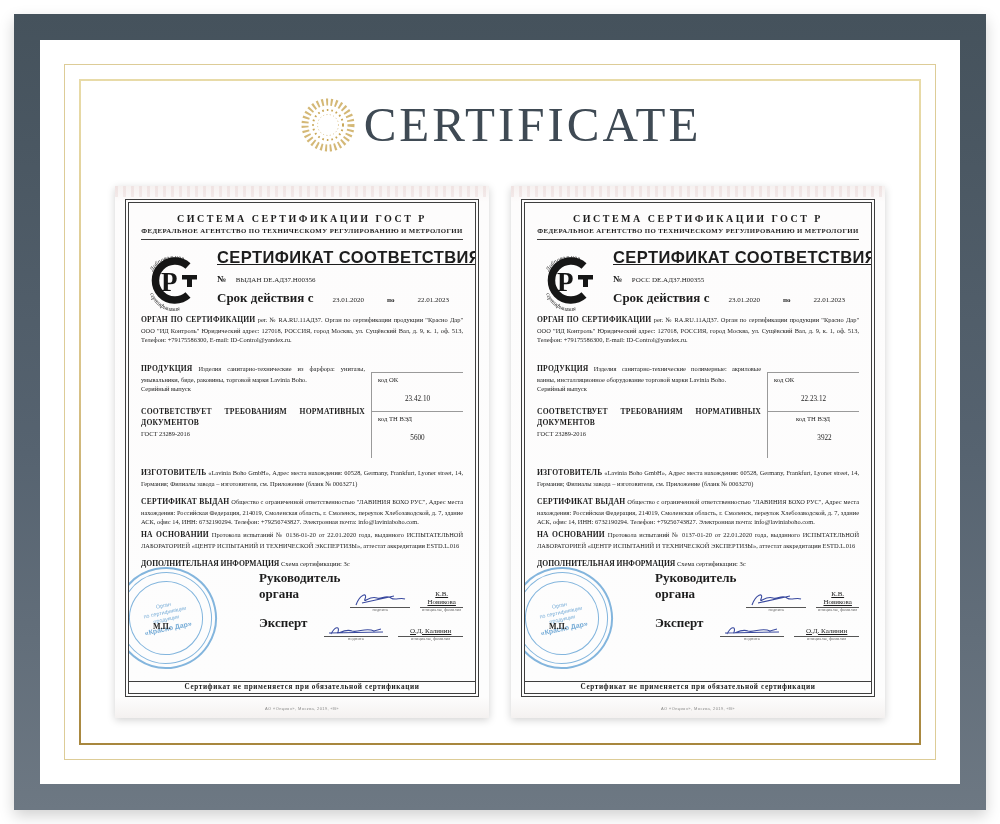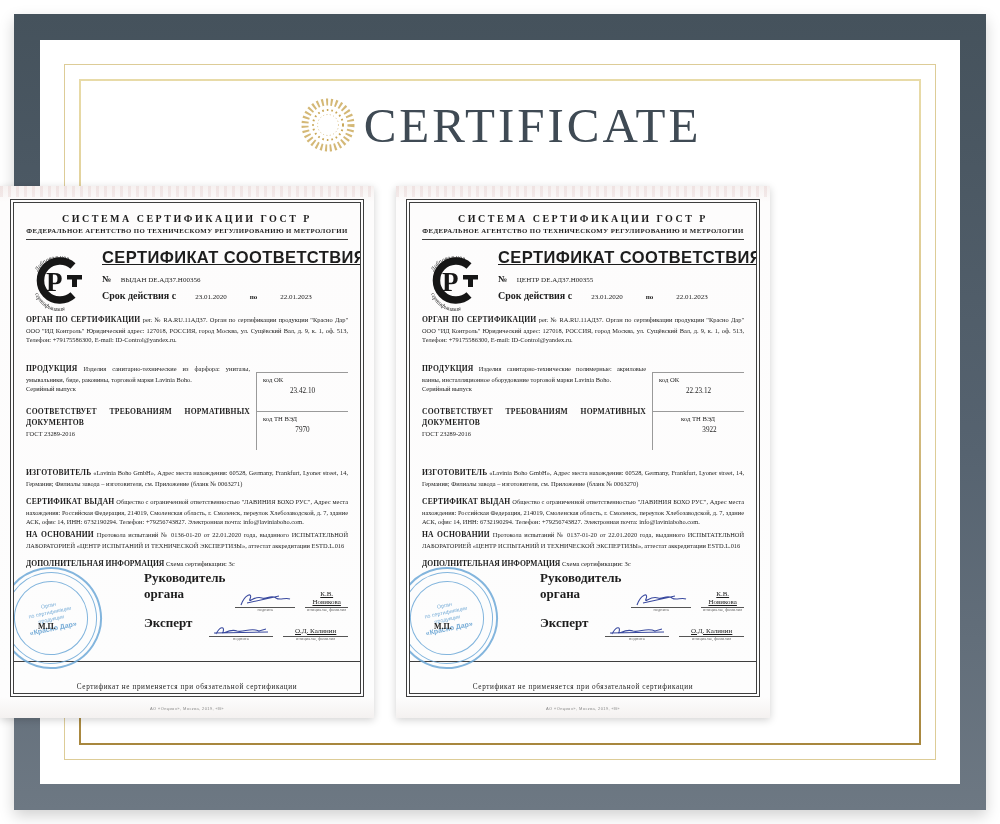--- a/index.html
+++ b/index.html
@@ -8,51 +8,51 @@
 
   
   .frame { position:absolute; inset:14px; background:linear-gradient(180deg,#45525c 0%,#566370 55%,#6d7883 100%); box-shadow:0 6px 14px rgba(0,0,0,.18); }
   .frame-inner { position:absolute; inset:26px; background:#ffffff; }
 
   
   .gold-outer { position:absolute; inset:64px; border:1.5px solid #ddcc97; pointer-events:none; }
   .gold-inner { position:absolute; inset:79px; border:2.5px solid; border-image:linear-gradient(180deg,#ead local,#e8dba8 0%,#d9c389 45%,#a8873e 100%) 1; border-image:linear-gradient(180deg,#e8dba8 0%,#d9c389 45%,#a8873e 100%) 1; pointer-events:none; }
 
   
-  .header { position:absolute; top:96px; left:0; right:0; display:flex; align-items:center; justify-content:center; gap:7px; }
+  .header { position:absolute; top:96px; left:0; right:0; display:flex; justify-content:center; gap:7px; }
   .header h1 { font-family:"Liberation Serif", serif; font-weight:400; font-size:49px; letter-spacing:3px; color:#3f4a54; }
 
   
-  .certs { position:absolute; top:186px; left:0; right:0; display:flex; gap:22px; }
+  .certs { position:absolute; top:186px; left:0; right:0; display:flex; justify-content:center; gap:22px; }
   .cert { position:relative; width:374px; height:532px; background:linear-gradient(180deg,#f6f1f0 0%,#fdfcfc 3%,#fdfdfd 96%,#f4f1f0 100%); box-shadow:0 2px 8px rgba(0,0,0,.18); font-family:"Liberation Serif", serif; color:#1d1d1d; }
   .cert::before { content:""; position:absolute; top:0; left:0; right:0; height:11px;
       background:repeating-linear-gradient(90deg, rgba(196,140,140,.14) 0 3px, rgba(255,255,255,0) 3px 8px); }
   .cert-frame { position:absolute; inset:13px 10px 21px 10px; border:1.5px solid #3e3e3e; padding:2px; }
   .cert-frame-inner { position:relative; width:100%; height:100%; border:1px solid #3e3e3e; padding:8px 12px 18px 12px; overflow:hidden; }
 
   .t-system { text-align:center; font-weight:bold; font-size:10px; letter-spacing:2.5px; margin-top:2px; }
   .t-agency { text-align:center; font-weight:bold; font-size:6.8px; letter-spacing:.4px; padding:3px 0 5px; border-bottom:1.2px solid #3e3e3e; margin-bottom:7px; }
 
   .head-row { display:flex; align-items:flex-start; gap:8px; margin-bottom:4px; }
   .rst { flex:0 0 64px; margin-top:2px; }
   .head-main { flex:1; }
   .t-certtitle { font-family:"Liberation Sans", sans-serif; font-weight:bold; font-size:16.5px; letter-spacing:.4px; white-space:nowrap; margin:1px 4px 7px;text-decoration:underline; }
   .reg-line { font-size:7px; margin:0 0 6px 4px; }
   .reg-line .no { font-weight:bold; font-size:9px; margin-right:8px; }
   .validity-line { font-size:7px; margin-left:4px; }
-  .validity-line b { font-size:10px; }
+  .validity-line b { font-size:13px; }
   .validity-line .dt { display:inline-block; width:66px; text-align:center; }
   .validity-line .po { font-weight:bold; margin:0 4px; }
   .blank-no { text-align:right; font-family:"DejaVu Sans Mono", monospace; font-weight:bold; font-size:11.5px; letter-spacing:1px; color:#c2392c; margin:3px 6px 2px 0; }
 
   .sec { font-size:6.4px; line-height:1.42; margin-bottom:9px; text-align:justify; }
   .sec .lbl { font-weight:bold; font-size:7.6px; letter-spacing:.2px; }
   .with-box { position:relative; padding-right:98px; min-height:34px; }
   .code-box { position:absolute; right:0; top:8px; width:92px; border-left:1px solid #9a9a9a; border-top:1px solid #9a9a9a; padding:2px 6px 14px; font-size:6.6px; }
-  .code-box .cval { display:block; text-align:center; margin-top:2px; font-size:7.2px; }
+  .code-box .cval { display:block; text-align:center; margin-top:10px; font-size:7.2px; }
   .tall { min-height:52px; }
   .serial { display:block; }
 
   .addinfo { margin:4px 0 2px; font-size:6.6px; }
   .addinfo .lbl { font-weight:bold; font-size:7.6px; }
 
   .sig-block { position:relative; margin-left:118px; margin-top:2px; }
   .sig-row { display:flex; align-items:flex-end; gap:10px; margin-bottom:7px; }
   .sig-label { width:88px; font-weight:bold; font-size:13px; padding-bottom:6px; }
   .sig-line, .name-line { width:104px; border-bottom:.8px solid #555; position:relative; text-align:center; }
@@ -61,21 +61,21 @@
   .sub { position:absolute; left:0; right:0; top:100%; font-size:4.2px; color:#666; text-align:center; letter-spacing:.2px; }
 
   .stamp { position:absolute; left:-14px; bottom:24px; width:102px; height:102px; z-index:1; transform:rotate(-12deg); opacity:.85; }
   .stamp .ring1 { position:absolute; inset:0; border:2.5px solid #6ea9d8; border-radius:50%; }
   .stamp .ring2 { position:absolute; inset:5px; border:1.2px solid #6ea9d8; border-radius:50%; }
   .stamp .ring3 { position:absolute; inset:14px; border:1.2px solid #6ea9d8; border-radius:50%; }
   .stamp .stx { position:absolute; inset:18px; display:flex; flex-direction:column; justify-content:center; align-items:center; color:#5d9dd0; font-size:5.4px; line-height:1.3; text-align:center; font-family:"Liberation Sans", sans-serif; }
   .stamp .stx .big { font-size:7px; font-weight:bold; margin-top:1px; }
   .mp { position:absolute; left:24px; bottom:62px; z-index:2; font-weight:bold; font-size:8px; color:#222;margin-top:48px; }
 
-  .footer-strip { position:absolute; left:0; right:0; bottom:0; border-top:1px solid #3e3e3e; text-align:center; font-weight:normal; font-size:7.2px; letter-spacing:.6px; padding:21px 0 2px; background:transparent; }
+  .footer-strip { position:absolute; left:0; right:0; bottom:0; border-top:1px solid #3e3e3e; text-align:center; font-weight:bold; font-size:7.2px; letter-spacing:.6px; padding:1px 0 2px; background:transparent; }
   .microprint { position:absolute; left:0; right:0; bottom:7px; text-align:center; font-size:4px; color:#8a8a8a; letter-spacing:.4px; font-family:"Liberation Sans", sans-serif; }
 </style>
 </head>
 <body>
 
 <div class="page">
   <div class="frame">
     <div class="frame-inner"></div>
   </div>
   <div class="gold-outer"></div>
@@ -139,21 +139,21 @@
               <span>код ОК</span>
               <span class="cval">23.42.10</span>
             </span>
           </div>
 
           <div class="sec with-box tall">
             <span class="lbl" style="display:block">СООТВЕТСТВУЕТ ТРЕБОВАНИЯМ НОРМАТИВНЫХ ДОКУМЕНТОВ</span>
             <span>ГОСТ 23289-2016</span>
             <span class="code-box" style="top:4px;">
               <span>код ТН ВЭД</span>
-              <span class="cval">7970</span>
+              <span class="cval">5600</span>
             </span>
           </div>
 
           <div class="sec">
             <span class="lbl">ИЗГОТОВИТЕЛЬ</span>
             <span>«Lavinia Boho GmbH», Адрес места нахождения: 60528, Germany, Frankfurt, Lyoner street, 14, Германия; Филиалы завода – изготовителя, см. Приложение (бланк № 0063271)</span>
           </div>
 
           <div class="sec" style="margin-bottom:4px;">
             <span class="lbl">СЕРТИФИКАТ ВЫДАН</span>
@@ -234,21 +234,21 @@
               <text x="20" y="42" font-family="Liberation Serif, serif" font-weight="bold" font-size="27" fill="#161616">Р</text>
               <rect x="41" y="26" width="15" height="4.5" fill="#161616"></rect>
               <rect x="46" y="26" width="5" height="12" fill="#161616"></rect>
               <text font-size="6" font-style="italic" fill="#161616"><textPath href="#arcT1" startOffset="8%">Добровольная</textPath></text>
               <text font-size="6" font-style="italic" fill="#161616"><textPath href="#arcB1" startOffset="10%">сертификация</textPath></text>
             </svg>
             <div class="head-main">
               <div class="t-certtitle">СЕРТИФИКАТ СООТВЕТСТВИЯ</div>
               <div class="reg-line">
                 <span class="no">№</span>
-                <span>ЦЕНТР DE.АД37.Н00355</span>
+                <span>РОСС DE.АД37.Н00355</span>
               </div>
               <div class="validity-line">
                 <b>Срок действия с</b>
                 <span class="dt">23.01.2020</span>
                 <span class="po">по</span>
                 <span class="dt">22.01.2023</span>
               </div>
             </div>
           </div>
 

